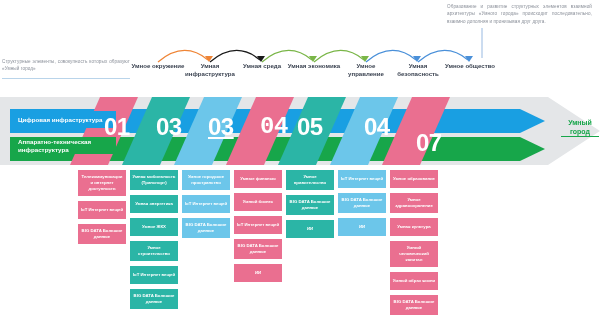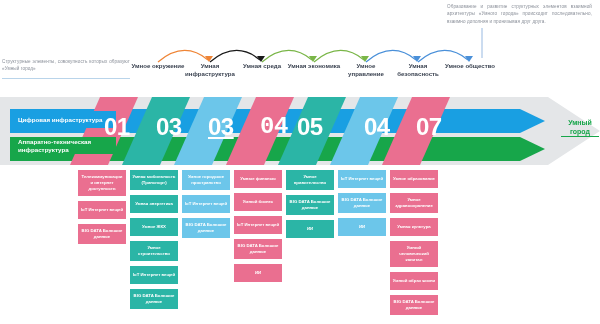--- a/index.html
+++ b/index.html
@@ -155,21 +155,21 @@
     <span>Аппаратно-техническая инфраструктура</span>
   </div>
 
   <div id="numbers">
       <div class="number" style="left: 104px;">01</div>
       <div class="number" style="left: 156px;">03</div>
       <div class="number" style="left: 208px; text-decoration: underline;">03</div>
       <div class="number" style="left: 260px; font-family: Liberation Mono, monospace;">04</div>
       <div class="number" style="left: 297px;">05</div>
       <div class="number" style="left: 364px;">04</div>
-      <div class="number" style="left: 416px;">07</div>
+      <div class="number" style="left: 416px; margin-top: 16px;">07</div>
     </div>
 
   <div class="smart-city">
     <span>Умный город</span>
   </div>
 
   <div id="tag-columns">
       <div class="col" style="left: 78px;">
         <div class="tag c-pink">Телекоммуникации и интернет доступность</div>
         <div class="tag c-pink">IoT Интернет вещей</div>

